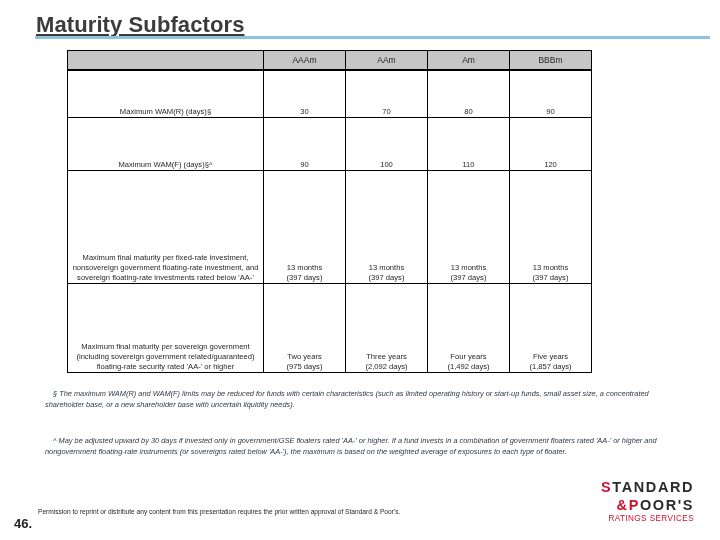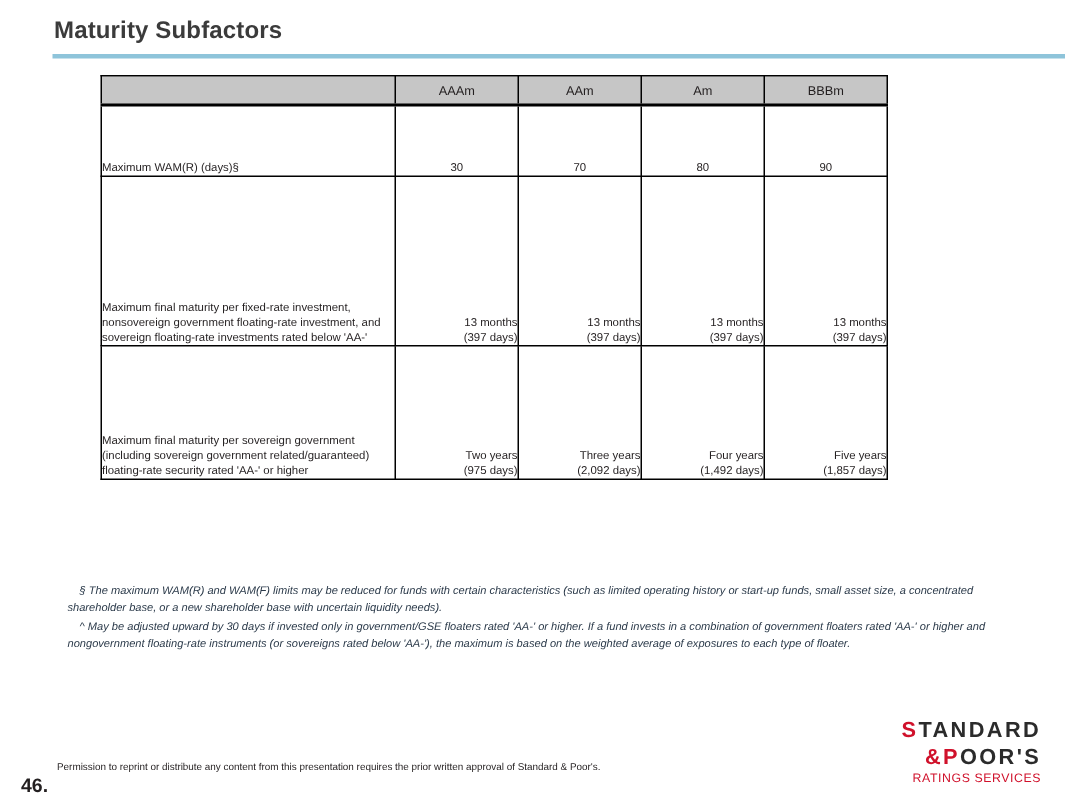--- a/index.html
+++ b/index.html
@@ -15,25 +15,26 @@
     color: #231f20;
     overflow: hidden;
     position: relative;
   }
 
   
   .slide-title {
     position: absolute;
     left: 36px;
     top: 12px;
-    font-size: 16px;
+    font-size: 22px;
     font-weight: bold;
     color: #3b3b3b;
     letter-spacing: 0.1px;
     white-space: nowrap;
+    text-decoration: underline;
   }
   .title-rule {
     position: absolute;
     left: 35px;
     top: 36px;
     width: 675px;
     height: 3px;
     background: #8ec4da;
   }
 
@@ -62,51 +63,51 @@
     background: #c6c6c6;
     height: 18px;
     vertical-align: middle;
     text-align: center;
     font-size: 8.5px;
     border-bottom: 2px solid #000000;
   }
   th.col-label { background: #c6c6c6; }
 
   td.rowlabel {
-    text-align: left;
+    text-align: center;
     padding: 0 4px 4px 6px;
     line-height: 1.32;
     margin-left: 11px;
   }
   td.value {
     text-align: center;
     padding: 0 2px 4px 2px;
     line-height: 1.32;
   }
   .r1 td { height: 46px; }
   .r2 td { height: 52px; }
   .r3 td { height: 112px; }
   .r4 td { height: 88px; }
 
-  .cell-lines { display: block; text-align: right; }
+  .cell-lines { display: block; }
 
   
   .footnotes {
     position: absolute;
     left: 45px;
     top: 388px;
     width: 632px;
     font-size: 7.4px;
     font-style: italic;
     color: #2b3a4a;
     line-height: 1.5;
   }
   .footnote {
     text-indent: 8px;
-    margin-bottom: 2px;
+    margin-bottom: 25px;
     text-align: left;
   }
   .footnote:last-child { margin-bottom: 0; }
 
   
   .page-number {
     position: absolute;
     left: 14px;
     top: 516px;
     font-size: 13px;
@@ -164,20 +165,27 @@
       </tr>
     </thead>
     <tbody>
       <tr class="r1">
         <td class="rowlabel">Maximum WAM(R) (days)§</td>
         <td class="value">30</td>
         <td class="value">70</td>
         <td class="value">80</td>
         <td class="value">90</td>
       </tr>
+      <tr class="r2">
+        <td class="rowlabel">Maximum WAM(F) (days)§^</td>
+        <td class="value">90</td>
+        <td class="value">100</td>
+        <td class="value">110</td>
+        <td class="value">120</td>
+      </tr>
       <tr class="r3">
         <td class="rowlabel">Maximum final maturity per fixed-rate investment, nonsovereign government floating-rate investment, and sovereign floating-rate investments rated below 'AA-'</td>
         <td class="value">
           <span class="cell-lines">13 months</span>
           <span class="cell-lines">(397 days)</span>
         </td>
         <td class="value">
           <span class="cell-lines">13 months</span>
           <span class="cell-lines">(397 days)</span>
         </td>

